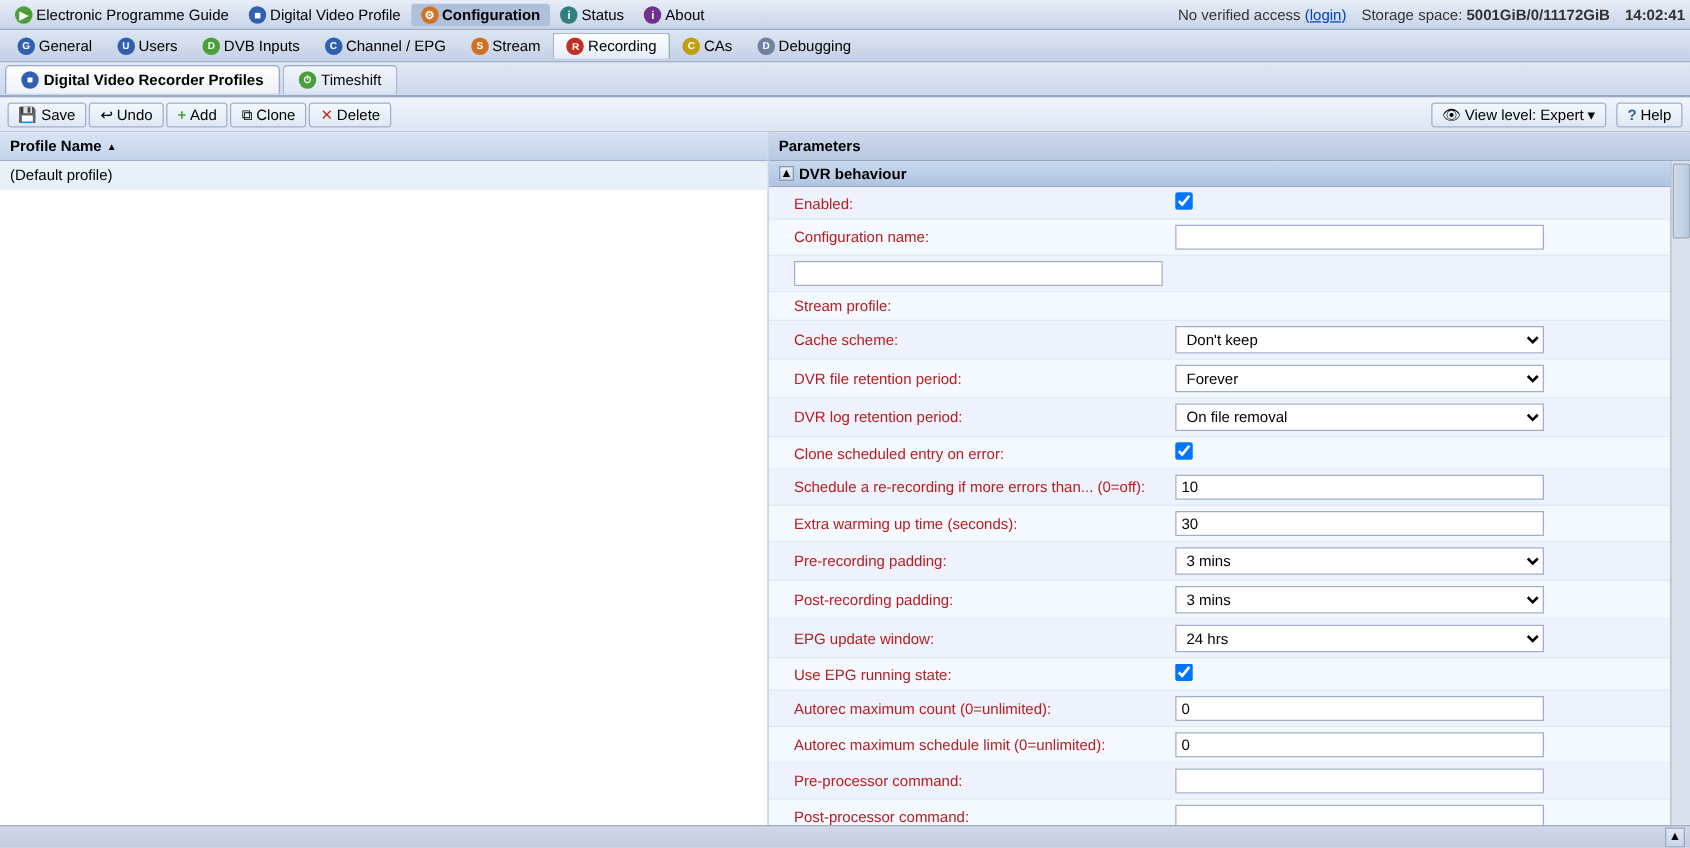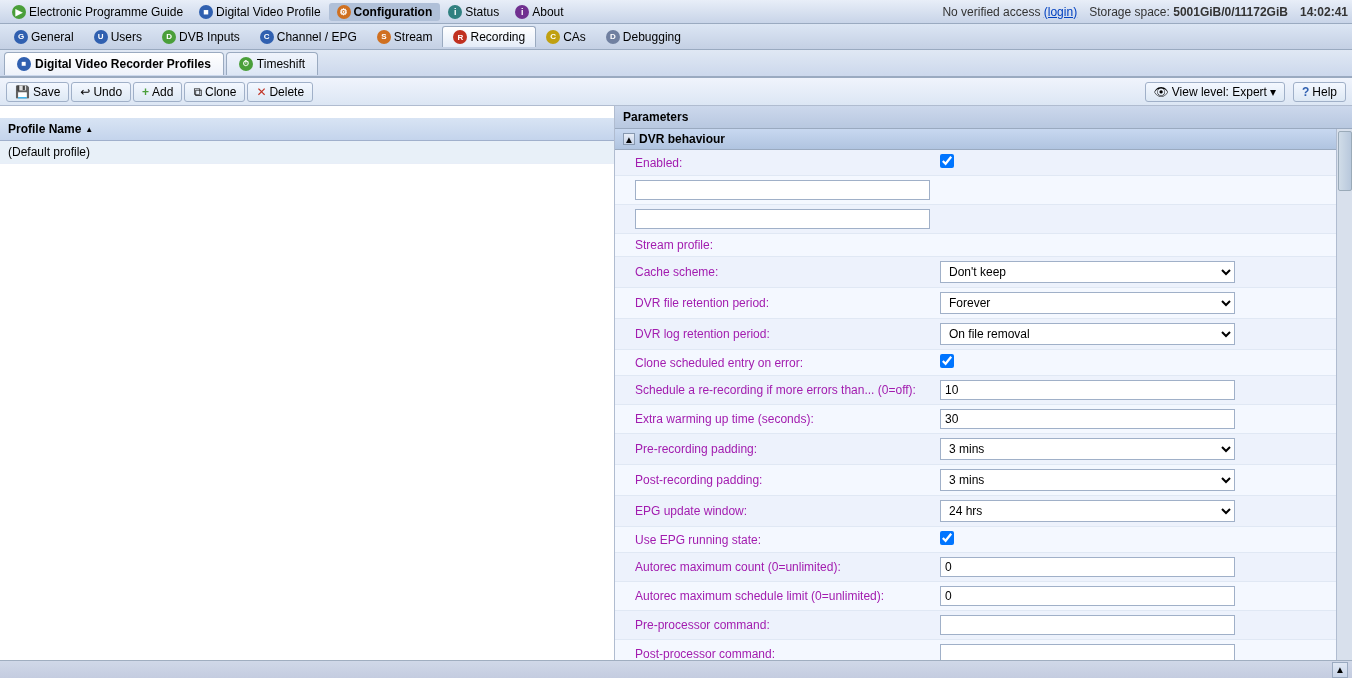--- a/index.html
+++ b/index.html
@@ -134,21 +134,20 @@
       flex-direction: column;
     }
     .left-panel-header {
       background: linear-gradient(to bottom, #d8e4f4, #c4d4ec);
       border-bottom: 1px solid #a0b0cc;
       padding: 4px 8px;
       display: flex;
       align-items: center;
       font-weight: bold;
       gap: 4px;
-      margin-top: 12px;
     }
     .left-panel-row {
       padding: 4px 8px;
       cursor: pointer;
       border-bottom: 1px solid #e8eef8;
       background: #e8f0f8;
     }
 
     
     .right-panel {
@@ -192,21 +191,21 @@
     .form-row {
       display: flex;
       align-items: center;
       border-bottom: 1px solid #e0e8f4;
       padding: 4px 8px 4px 20px;
       background: #f4f8ff;
     }
     .form-row:nth-child(even) { background: #edf2fc; }
     .form-label {
       width: 305px;
-      color: #a21caf;
+      color: #b91c1c;
       flex-shrink: 0;
     }
     .form-control {
       flex: 1;
     }
     .form-input {
       width: 295px;
       height: 20px;
       border: 1px solid #a0b0c8;
       background: #fff;
@@ -422,20 +421,21 @@
         </div>
 
         <div class="form-row">
           <span class="form-label">Enabled:</span>
           <div class="form-control">
             <input type="checkbox" class="form-checkbox" checked="" style="">
           </div>
         </div>
 
         <div class="form-row">
+          <span class="form-label">Configuration name:</span>
           <div class="form-control">
             <input type="text" class="form-input" style="">
           </div>
         </div>
 
         <div class="form-row">
           <div class="form-control">
             <input type="text" class="form-input" style="">
           </div>
         </div>

